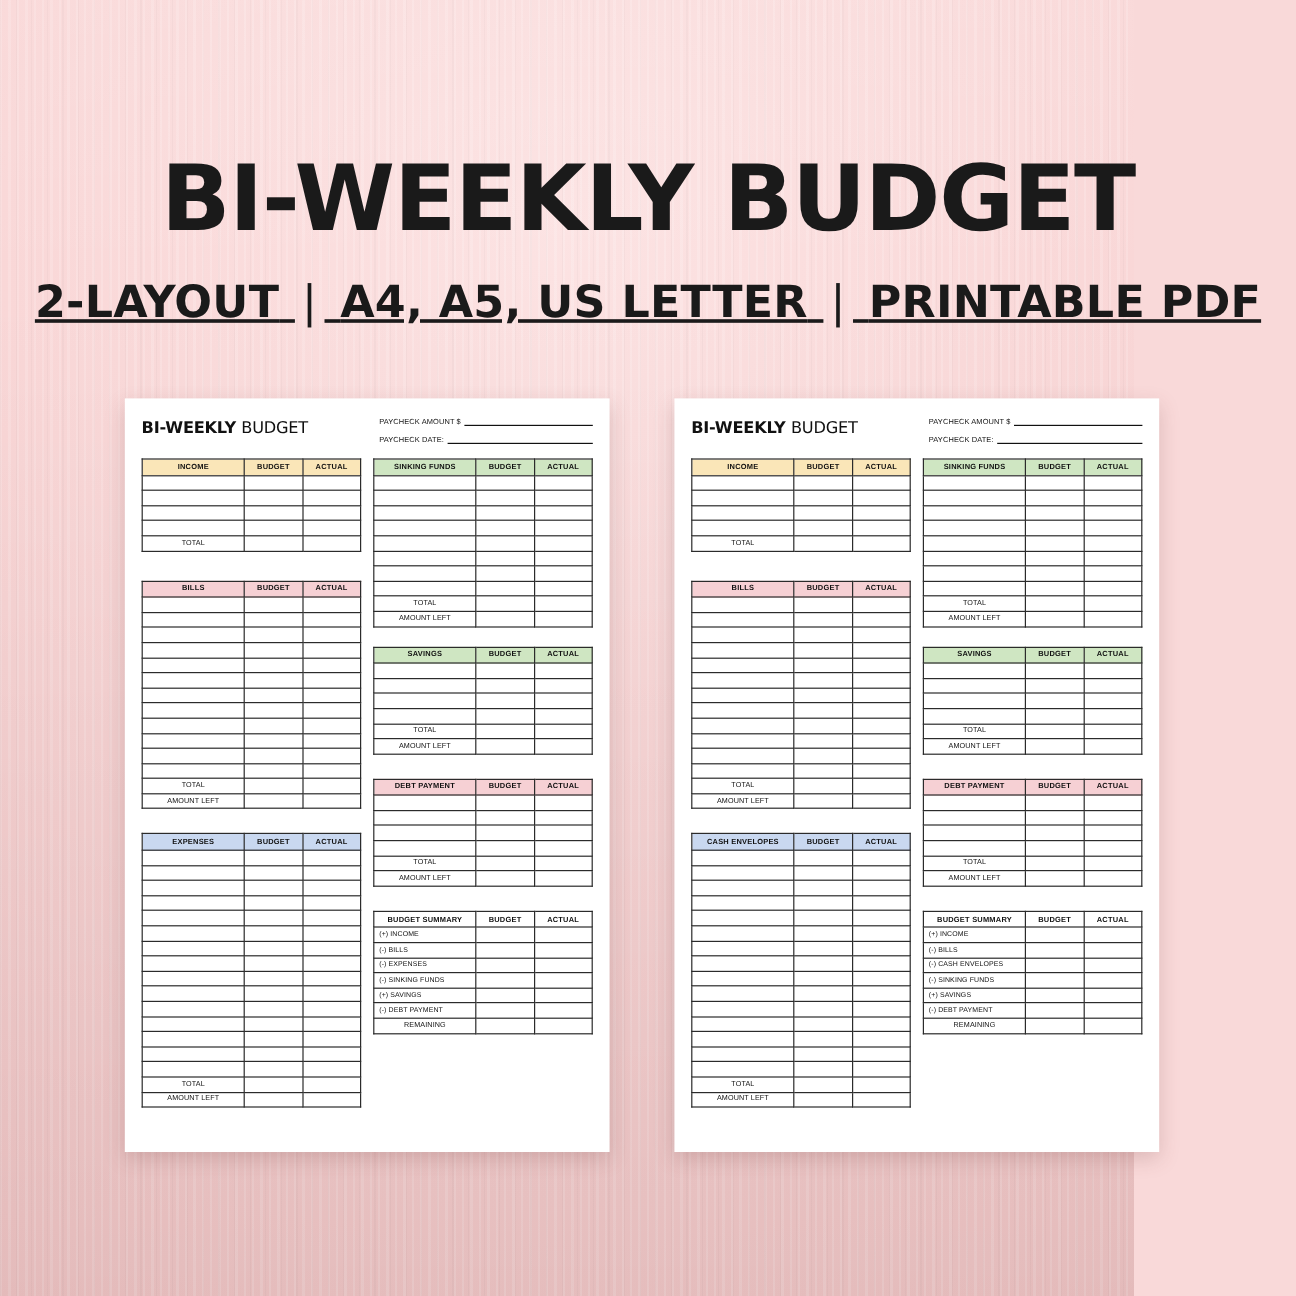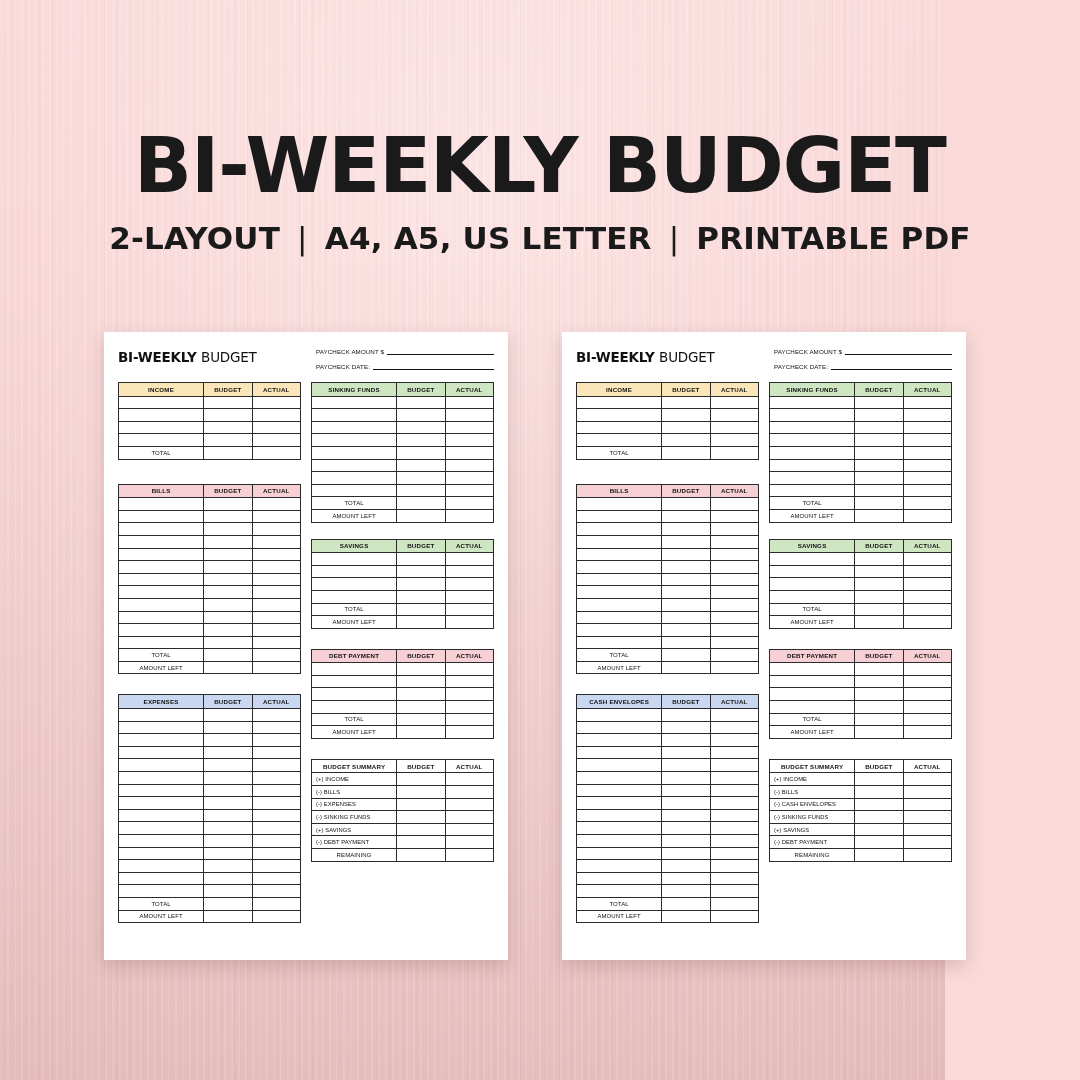--- a/index.html
+++ b/index.html
@@ -35,27 +35,28 @@
   .main-title {
     font-family: "DejaVu Sans", sans-serif;
     font-size: 76px;
     line-height: 1;
     font-weight: 700;
     letter-spacing: -1px;
     color: #1a1a1a;
     white-space: nowrap;
   }
   .sub-title {
-    margin-top: 16px;
+    margin-top: 26px;
     font-family: "DejaVu Sans", sans-serif;
-    font-size: 31px;
+    font-size: 37px;
     font-weight: 700;
     letter-spacing: 0.2px;
     color: #1a1a1a;
     white-space: nowrap;
+    text-decoration: underline;
   }
   .sub-title .bar {
     display: inline-block;
     padding: 0 6px;
     font-weight: 400;
   }
 
   
   .sheet {
     position: absolute;

